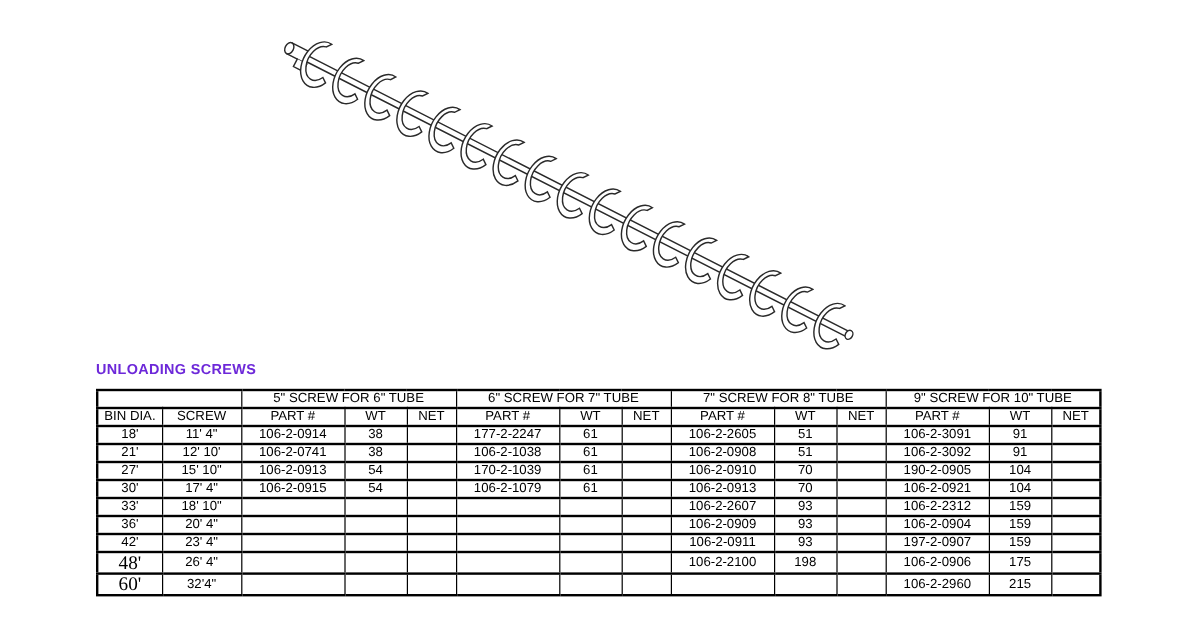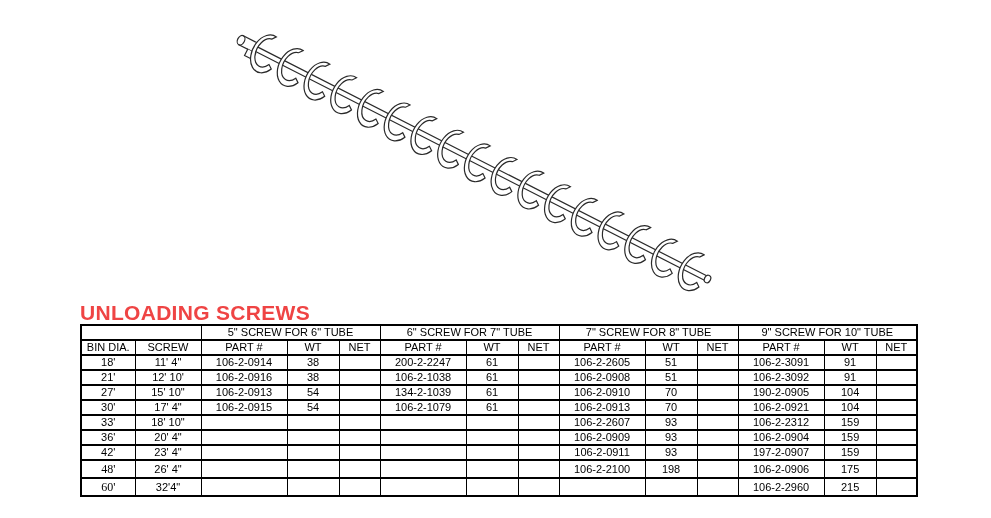--- a/index.html
+++ b/index.html
@@ -19,24 +19,24 @@
     position: absolute;
     left: 232px;
     top: 14px;
     width: 520px;
     height: 300px;
   }
   .doc-title {
     position: absolute;
     left: 80px;
     top: 301px;
-    font-size: 21px;
+    font-size: 12px;
     font-weight: 800;
     letter-spacing: 0.3px;
-    color: #ef4444;
+    color: #6d28d9;
     white-space: nowrap;
   }
   table.screws {
     position: absolute;
     left: 80px;
     top: 324px;
     border-collapse: collapse;
     table-layout: fixed;
     width: 836px;
     font-size: 11px;
@@ -55,21 +55,21 @@
     font-weight: normal;
     white-space: nowrap;
     overflow: hidden;
   }
   table.screws tr.tall th,
   table.screws tr.tall td {
     height: 16px;
   }
   td.serif {
     font-family: "Liberation Serif", serif;
-    font-size: 12px;
+    font-size: 16px;
   }
   .col-bin   { width: 54px; }
   .col-screw { width: 66px; }
   .col-part  { width: 86px; }
   .col-wt    { width: 52px; }
   .col-net   { width: 41px; }
 </style>
 </head>
 <body>
 
@@ -158,53 +158,53 @@
         <th>NET</th>
       </tr>
     </thead>
     <tbody>
         <tr>
           <td>18'</td>
           <td>11' 4"</td>
           <td>106-2-0914</td>
           <td>38</td>
           <td></td>
-          <td>200-2-2247</td>
+          <td>177-2-2247</td>
           <td>61</td>
           <td></td>
           <td>106-2-2605</td>
           <td>51</td>
           <td></td>
           <td>106-2-3091</td>
           <td>91</td>
           <td></td>
         </tr>
         <tr>
           <td>21'</td>
           <td>12' 10'</td>
-          <td>106-2-0916</td>
+          <td>106-2-0741</td>
           <td>38</td>
           <td></td>
           <td>106-2-1038</td>
           <td>61</td>
           <td></td>
           <td>106-2-0908</td>
           <td>51</td>
           <td></td>
           <td>106-2-3092</td>
           <td>91</td>
           <td></td>
         </tr>
         <tr>
           <td>27'</td>
           <td>15' 10"</td>
           <td>106-2-0913</td>
           <td>54</td>
           <td></td>
-          <td>134-2-1039</td>
+          <td>170-2-1039</td>
           <td>61</td>
           <td></td>
           <td>106-2-0910</td>
           <td>70</td>
           <td></td>
           <td>190-2-0905</td>
           <td>104</td>
           <td></td>
         </tr>
         <tr>

